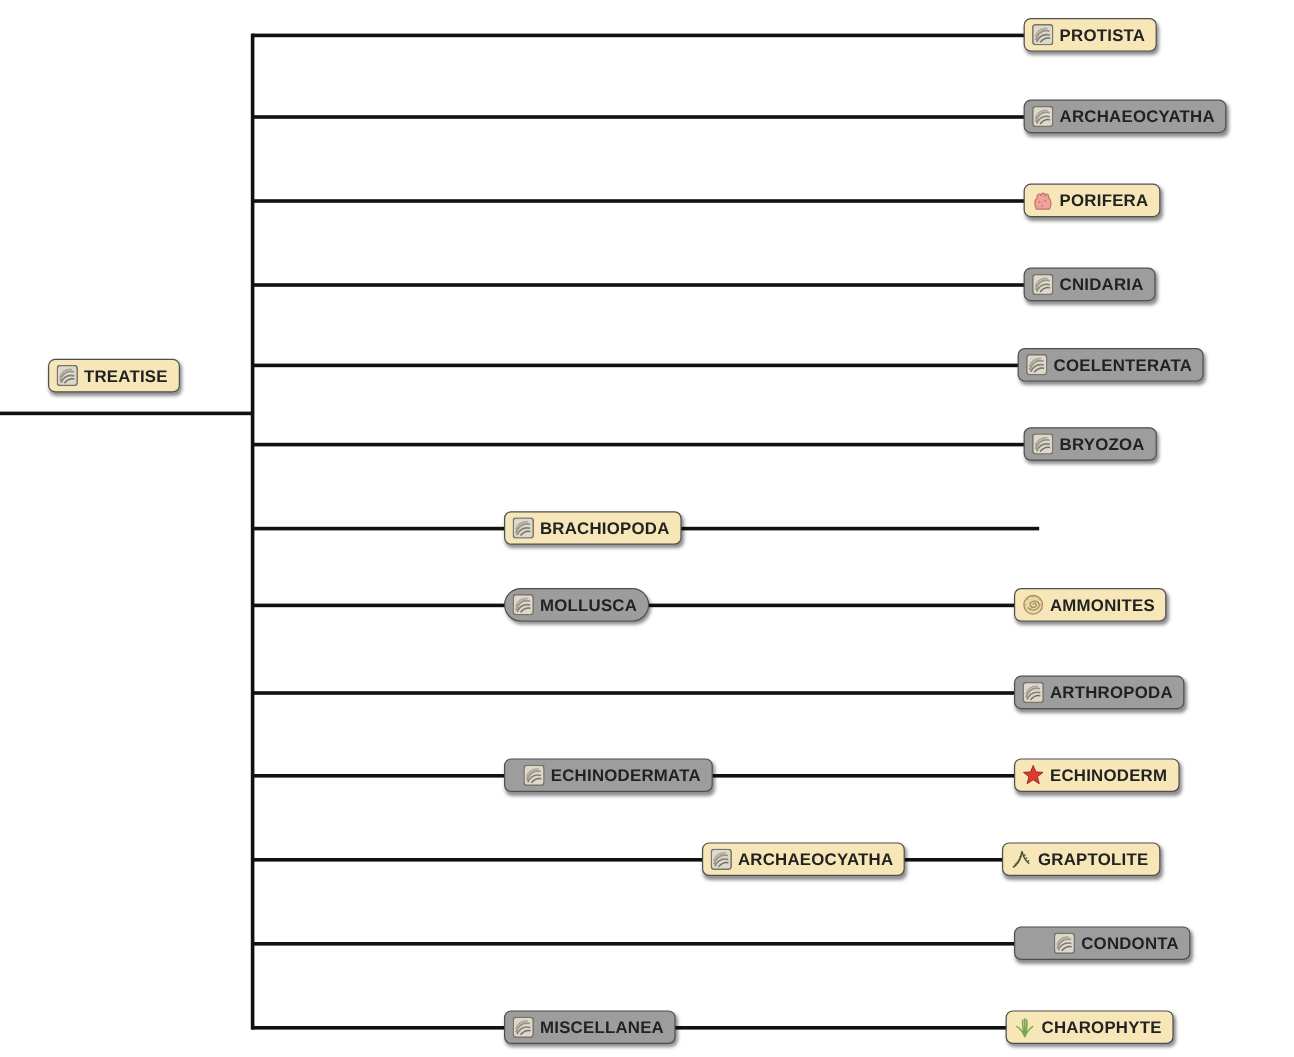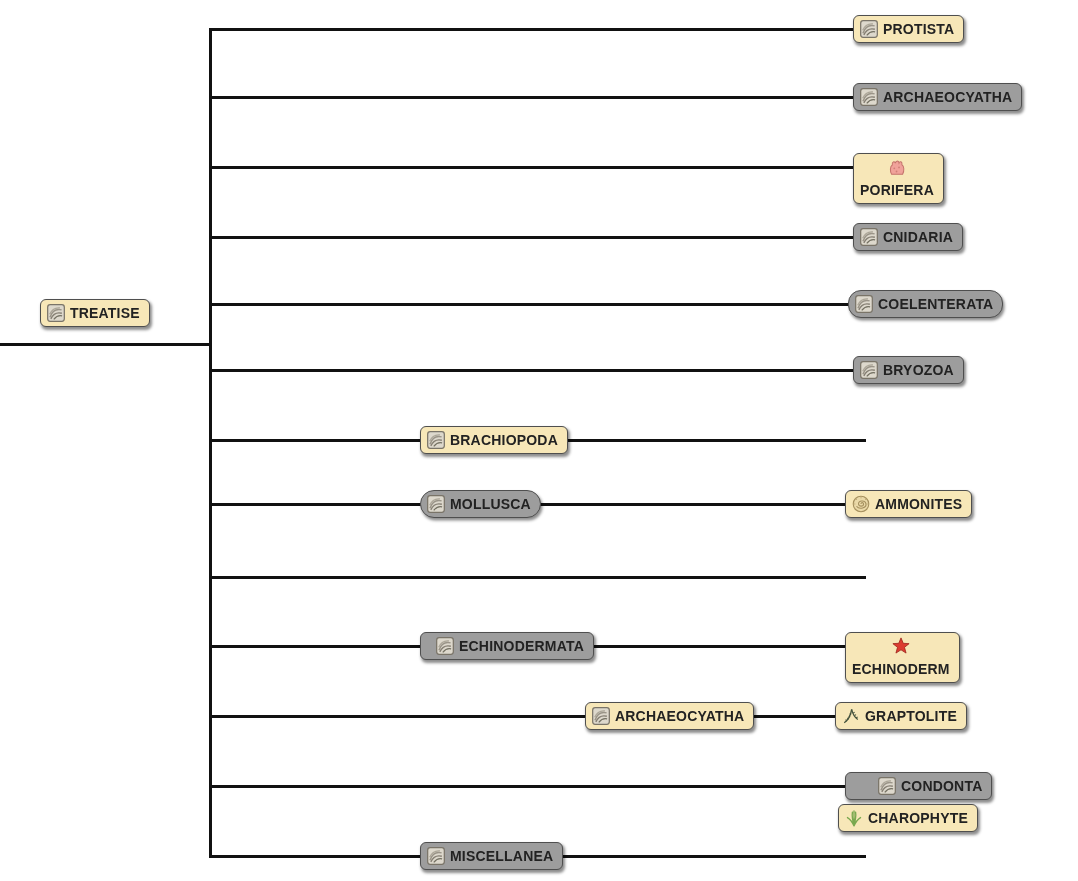--- a/index.html
+++ b/index.html
@@ -118,39 +118,39 @@
 
   <div class="node gray" style="left:853px; top:83px;">
     <span class="icon">
         <svg viewBox="0 0 16 16">
           <use href="#sym-fossil"></use>
         </svg>
       </span>
     <span class="label">ARCHAEOCYATHA</span>
   </div>
 
-  <div class="node yellow" style="left:853px; top:153px;flex-direction:column;">
+  <div class="node yellow" style="left:853px; top:153px;">
     <span class="icon">
         <svg viewBox="0 0 16 16">
           <use href="#sym-sponge"></use>
         </svg>
       </span>
     <span class="label">PORIFERA</span>
   </div>
 
   <div class="node gray" style="left:853px; top:223px;">
     <span class="icon">
         <svg viewBox="0 0 16 16">
           <use href="#sym-fossil"></use>
         </svg>
       </span>
     <span class="label">CNIDARIA</span>
   </div>
 
-  <div class="node gray" style="left:848px; top:290px;border-radius:13px;">
+  <div class="node gray" style="left:848px; top:290px;">
     <span class="icon">
         <svg viewBox="0 0 16 16">
           <use href="#sym-fossil"></use>
         </svg>
       </span>
     <span class="label">COELENTERATA</span>
   </div>
 
   <div class="node gray" style="left:853px; top:356px;">
     <span class="icon">
@@ -180,30 +180,38 @@
   </div>
   <div class="node yellow" style="left:845px; top:490px;">
     <span class="icon">
         <svg viewBox="0 0 16 16">
           <use href="#sym-ammonite"></use>
         </svg>
       </span>
     <span class="label">AMMONITES</span>
   </div>
 
+  <div class="node gray" style="left:845px; top:563px;">
+    <span class="icon">
+        <svg viewBox="0 0 16 16">
+          <use href="#sym-fossil"></use>
+        </svg>
+      </span>
+    <span class="label">ARTHROPODA</span>
+  </div>
 
   <div class="node gray" style="left:420px; top:632px;padding-left:15px;">
     <span class="icon">
         <svg viewBox="0 0 16 16">
           <use href="#sym-fossil"></use>
         </svg>
       </span>
     <span class="label">ECHINODERMATA</span>
   </div>
-  <div class="node yellow" style="left:845px; top:632px;flex-direction:column;">
+  <div class="node yellow" style="left:845px; top:632px;">
     <span class="icon">
         <svg viewBox="0 0 16 16">
           <use href="#sym-starfish"></use>
         </svg>
       </span>
     <span class="label">ECHINODERM</span>
   </div>
 
   <div class="node yellow" style="left:585px; top:702px;">
     <span class="icon">
@@ -232,21 +240,21 @@
   </div>
 
   <div class="node gray" style="left:420px; top:842px;">
     <span class="icon">
         <svg viewBox="0 0 16 16">
           <use href="#sym-fossil"></use>
         </svg>
       </span>
     <span class="label">MISCELLANEA</span>
   </div>
-  <div class="node yellow" style="left:838px; top:804px;text-align:right;">
+  <div class="node yellow" style="left:838px; top:842px;text-align:right;">
     <span class="icon">
         <svg viewBox="0 0 16 16">
           <use href="#sym-plant"></use>
         </svg>
       </span>
     <span class="label">CHAROPHYTE</span>
   </div>
 
 </div>
 

